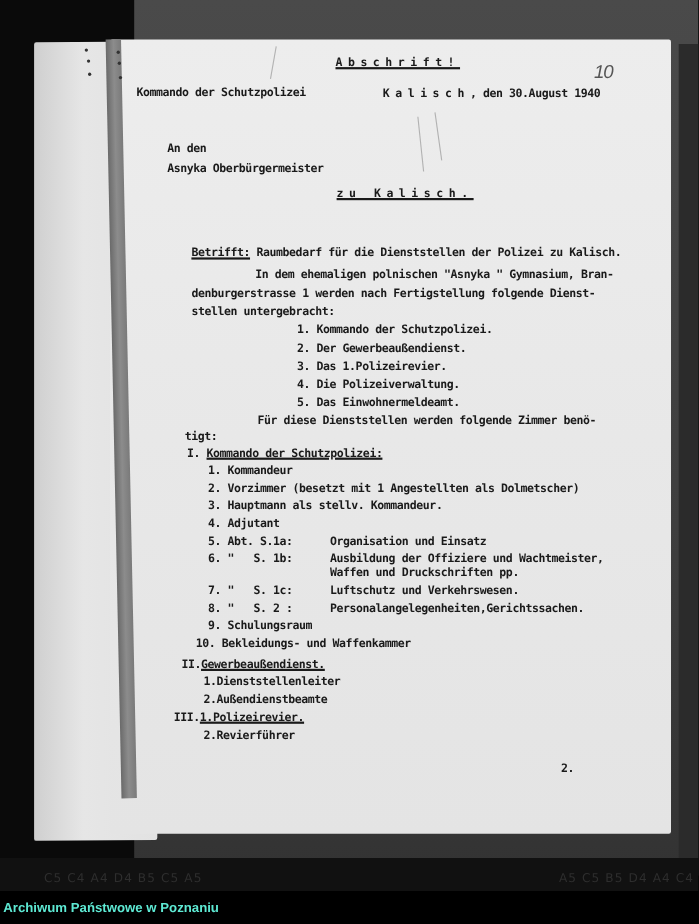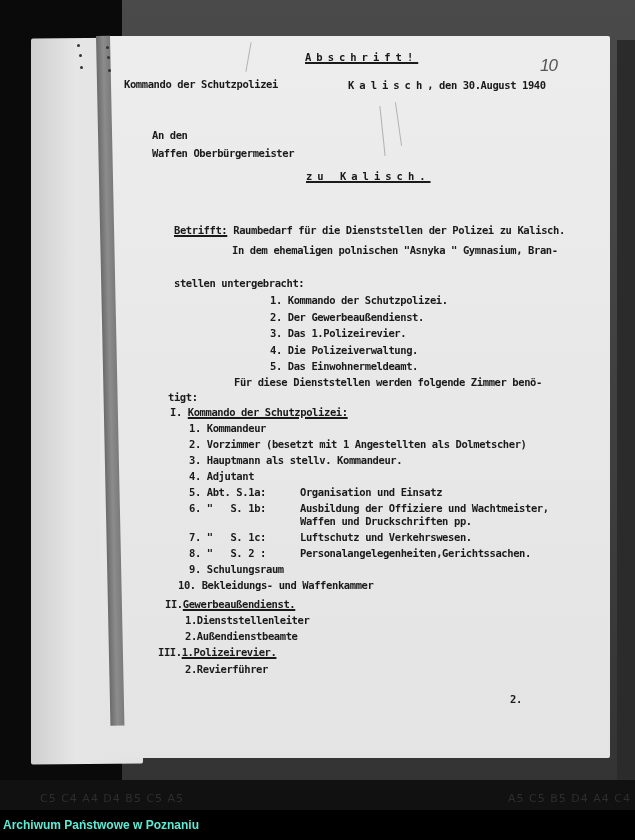--- a/index.html
+++ b/index.html
@@ -110,26 +110,27 @@
   <div class="pencil" style="left:282px;top:70px;height:50px;transform:rotate(-6deg)"></div>
   <div class="pencil" style="left:298px;top:66px;height:44px;transform:rotate(-8deg)"></div>
 
   <div class="line u spaced" style="left:205px;top:15px">Abschrift!</div>
   <div class="handwritten" style="left:440px;top:20px">10</div>
 
   <div class="line" style="left:24px;top:42px">Kommando der Schutzpolizei</div>
   <div class="line" style="left:248px;top:43px"><span class="spaced">Kalisch</span><span>, den 30.August 1940</span></div>
 
   <div class="line" style="left:52px;top:93px">An den</div>
-  <div class="line" style="left:52px;top:111px">Waffen Oberbürgermeister</div>
+  <div class="line" style="left:52px;top:111px">Asnyka Oberbürgermeister</div>
   <div class="line u spaced" style="left:206px;top:134px">zu Kalisch.</div>
 
   <div class="line" style="left:74px;top:188px"><span class="u">Betrifft:</span><span> Raumbedarf für die Dienststellen der Polizei zu Kalisch.</span></div>
 
   <div class="line" style="left:132px;top:208px">In dem ehemaligen polnischen "Asnyka " Gymnasium, Bran-</div>
+  <div class="line" style="left:74px;top:225px">denburgerstrasse 1 werden nach Fertigstellung folgende Dienst-</div>
   <div class="line" style="left:74px;top:241px">stellen untergebracht:</div>
 
   <div class="line" style="left:170px;top:258px">1. Kommando der Schutzpolizei.</div>
   <div class="line" style="left:170px;top:275px">2. Der Gewerbeaußendienst.</div>
   <div class="line" style="left:170px;top:291px">3. Das 1.Polizeirevier.</div>
   <div class="line" style="left:170px;top:308px">4. Die Polizeiverwaltung.</div>
   <div class="line" style="left:170px;top:324px">5. Das Einwohnermeldeamt.</div>
 
   <div class="line" style="left:134px;top:340px">Für diese Dienststellen werden folgende Zimmer benö-</div>
   <div class="line" style="left:68px;top:355px">tigt:</div>

